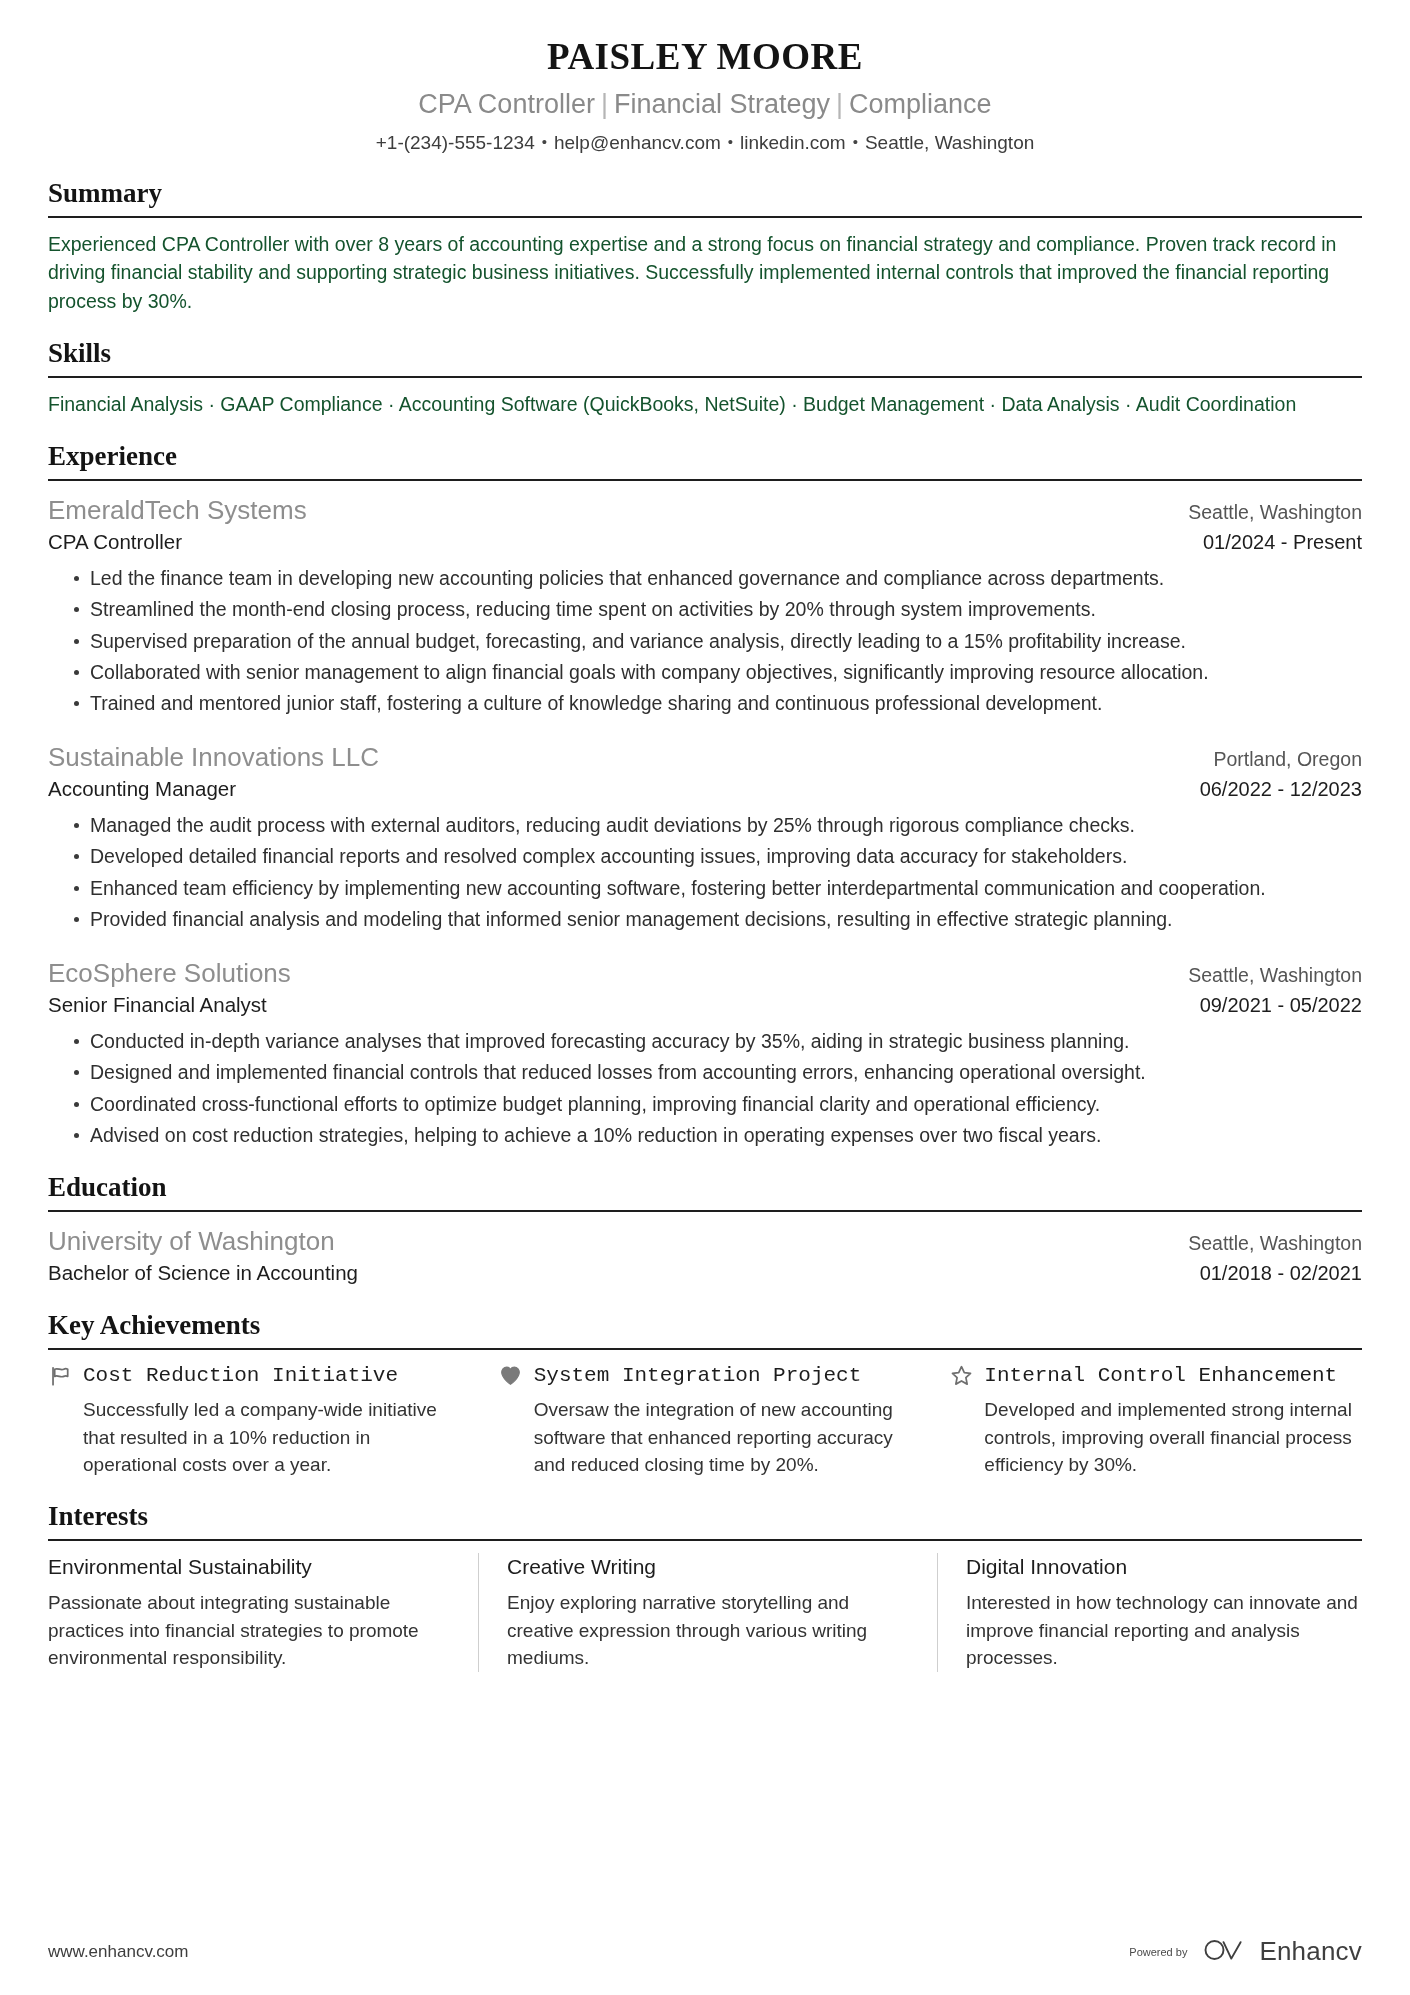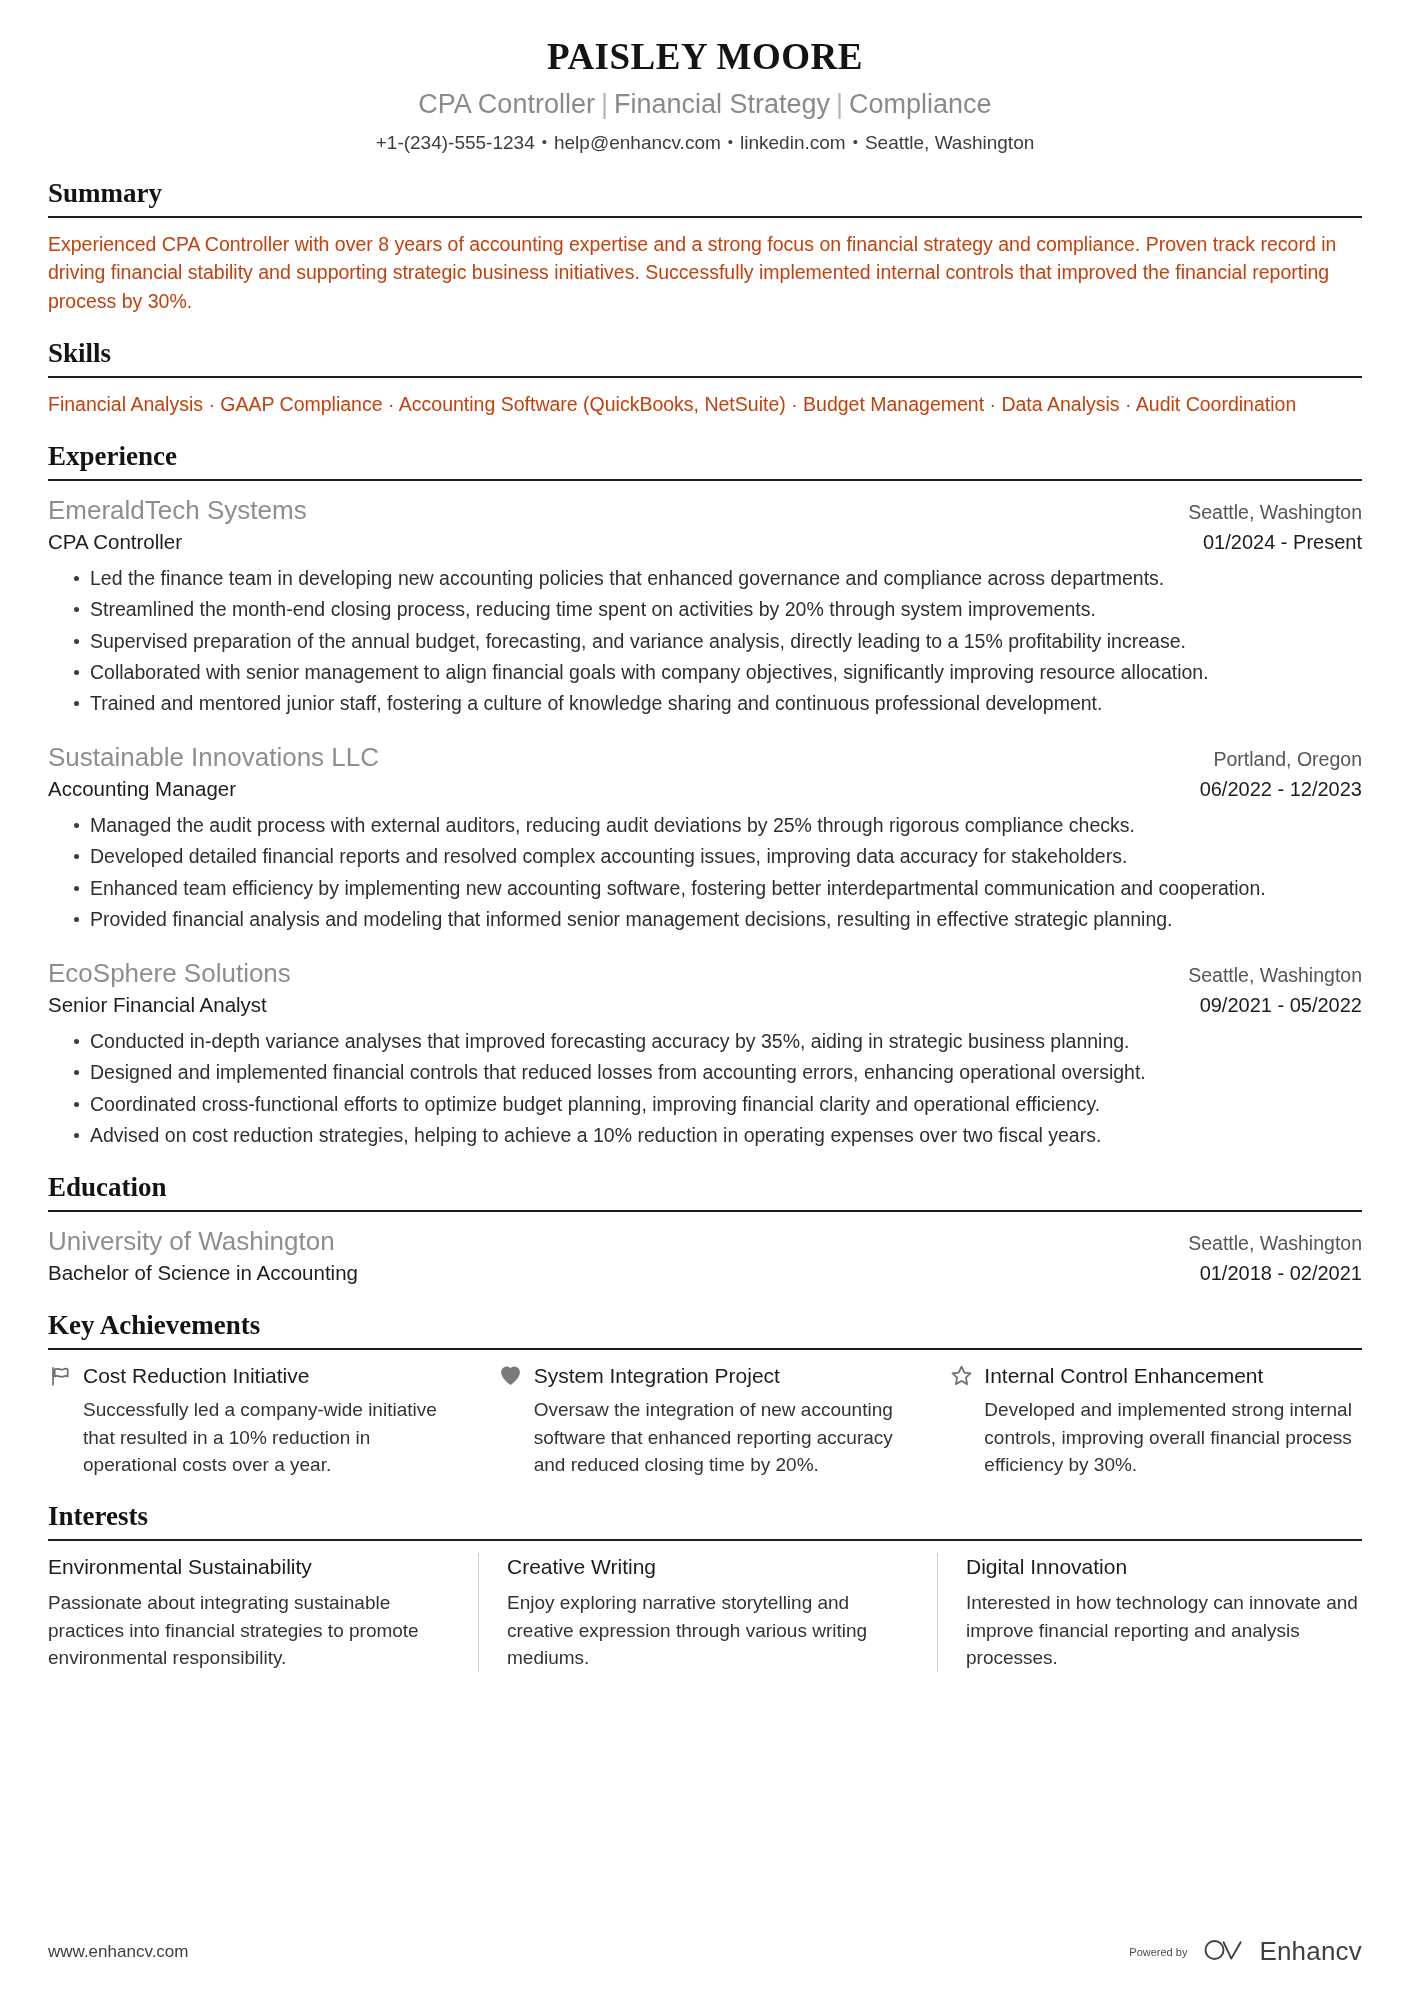--- a/index.html
+++ b/index.html
@@ -82,21 +82,21 @@
     background: #1e1e1e;
     width: 100%;
   }
 
   .section-body { padding-top: 12px; }
 
   
   .para {
     font-size: 19.5px;
     line-height: 1.47;
-    color: #c2410c;
+    color: #14532d;
   }
 
   
   .entry { margin-bottom: 4px; }
   .entry + .entry { margin-top: 22px; }
 
   .entry-line {
     display: flex;
     justify-content: space-between;
     align-items: baseline;
@@ -179,20 +179,21 @@
     flex: 0 0 24px;
     display: flex;
     align-items: center;
     justify-content: center;
   }
   .ach-title {
     font-size: 21px;
     color: #1d1d1d;
     line-height: 1.3;
     white-space: nowrap;
+    font-family: Liberation Mono, monospace;
   }
   .ach-desc {
     font-size: 19px;
     line-height: 1.45;
     color: #333333;
     padding-left: 35px;
   }
 
   
   .int-col {

